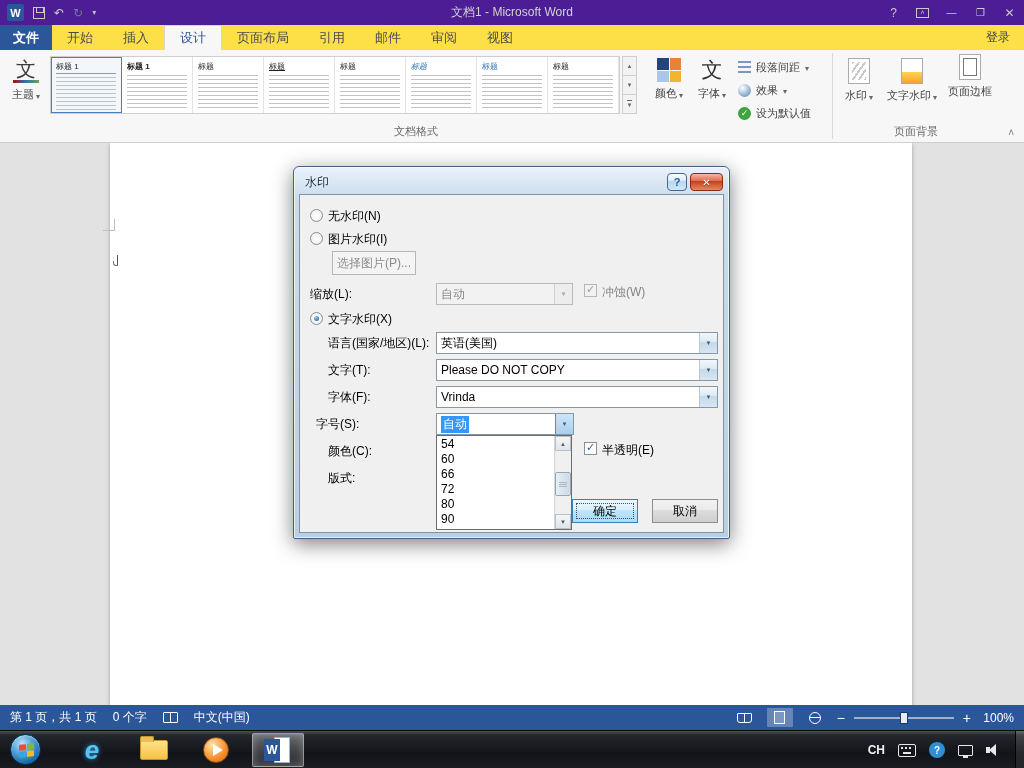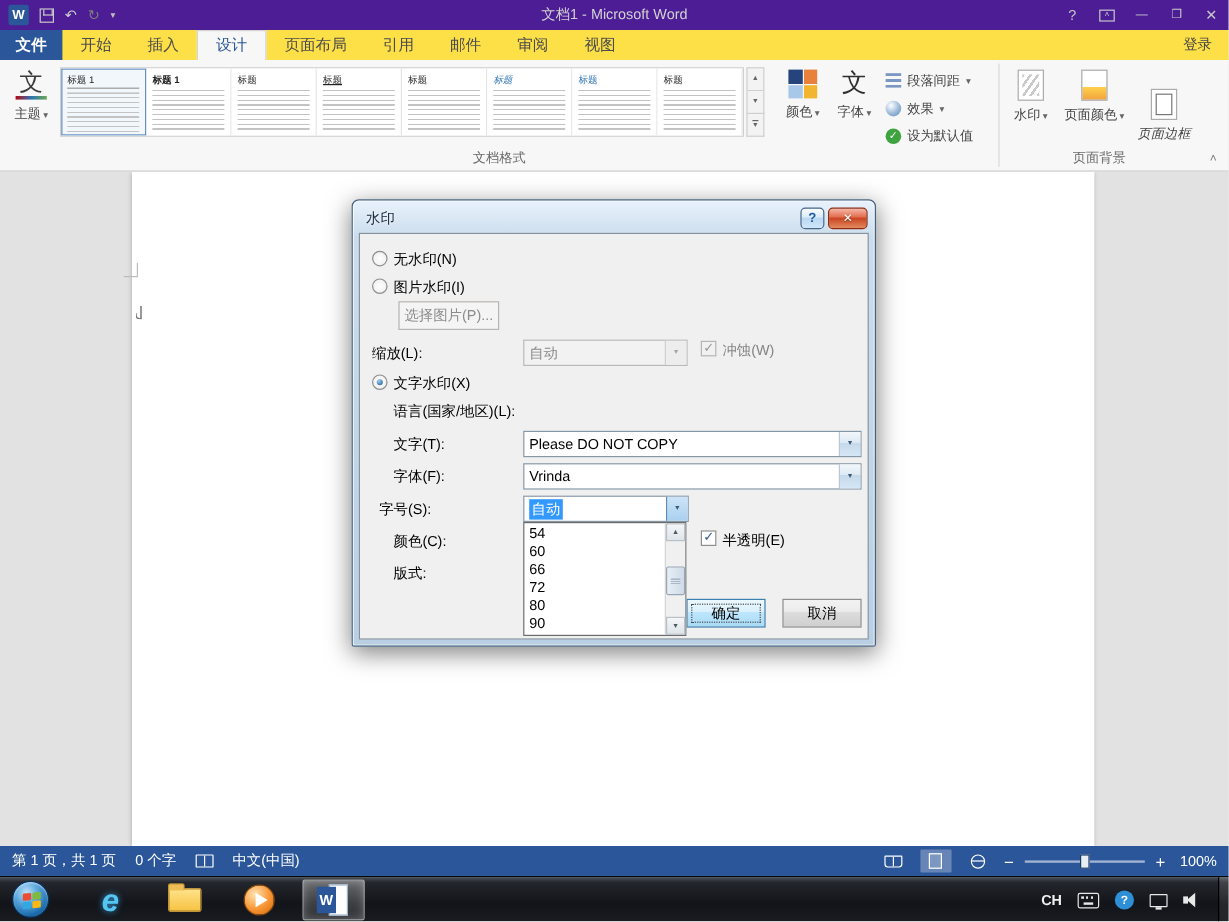--- a/index.html
+++ b/index.html
@@ -74,21 +74,21 @@
 .psp-icon{width:13px;height:12px;background:repeating-linear-gradient(to bottom,#7a97c2 0 2px,transparent 2px 5px);}
 .effects-icon{width:13px;height:13px;border-radius:50%;background:radial-gradient(circle at 35% 30%,#fff,#9ab8d8 55%,#5b87b5);}
 .default-icon{width:13px;height:13px;border-radius:50%;background:#3fa33f;color:#fff;font-size:9px;line-height:13px;text-align:center;}
 .default-icon::after{content:"✓";}
 .rib-sep{position:absolute;left:832px;top:3px;width:1px;height:86px;background:#d9d9d9;}
 .watermark-btn{left:838px;top:8px;width:42px;}
 .wm-icon{width:22px;height:26px;background:#fff;border:1px solid #ababab;position:relative;overflow:hidden;}
 .wm-icon::after{content:"";position:absolute;inset:3px;background:repeating-linear-gradient(-55deg,#c9c9c9 0 2px,transparent 2px 5px);}
 .pagecolor-btn{left:886px;top:8px;width:52px;}
 .pc-icon{width:22px;height:26px;border:1px solid #ababab;background:linear-gradient(#fff 55%,#ffd34d 55%,#f2a33c);}
-.pageborder-btn{left:942px;top:24px;width:56px;font-style:italic;}
+.pageborder-btn{left:942px;top:4px;width:56px;}
 .pb-icon{width:22px;height:26px;border:1px solid #ababab;background:#fff;position:relative;}
 .pb-icon::after{content:"";position:absolute;inset:3px;border:1px solid #777;}
 .grp1{position:absolute;left:6px;bottom:3px;width:820px;text-align:center;font-size:11px;color:#6a6a6a;}
 .grp2{position:absolute;left:834px;bottom:3px;width:164px;text-align:center;font-size:11px;color:#6a6a6a;}
 .collapse{position:absolute;right:10px;bottom:4px;font-size:10px;color:#777;}
 .collapse::after{content:"˄";}
 
 
 .docarea{position:absolute;top:143px;left:0;right:0;height:562px;background:#e2e2e2;}
 .page{position:absolute;left:110px;top:0;width:802px;height:562px;background:#fff;box-shadow:0 1px 4px rgba(0,0,0,0.3);}
@@ -324,21 +324,21 @@
     <div class="rbtn watermark-btn">
       <span class="wm-icon"></span>
       <span class="rlbl">
           <span>水印</span>
           <span class="dar"></span>
         </span>
     </div>
     <div class="rbtn pagecolor-btn">
       <span class="pc-icon"></span>
       <span class="rlbl">
-          <span>页面颜色</span>
+          <span>文字水印</span>
           <span class="dar"></span>
         </span>
     </div>
     <div class="rbtn pageborder-btn">
       <span class="pb-icon"></span>
       <span class="rlbl">
           <span>页面边框</span>
         </span>
     </div>
 
@@ -379,20 +379,24 @@
         <span class="cval">自动</span>
         <span class="carrow"></span>
       </div>
       <span class="checkbox checked disabled" style="left:284px;top:89px;"></span>
       <span class="dlabel dim" style="left:302px;top:90px;">冲蚀(W)</span>
 
       <span class="radio checked" style="left:10px;top:117px;"></span>
       <span class="dlabel" style="left:28px;top:117px;">文字水印(X)</span>
 
       <span class="dlabel" style="left:28px;top:141px;">语言(国家/地区)(L):</span>
+      <div class="combo" style="left:136px;top:137px;width:282px;">
+        <span class="cval">英语(美国)</span>
+        <span class="carrow"></span>
+      </div>
 
       <span class="dlabel" style="left:28px;top:168px;">文字(T):</span>
       <div class="combo" style="left:136px;top:164px;width:282px;">
         <span class="cval">Please DO NOT COPY</span>
         <span class="carrow"></span>
       </div>
 
       <span class="dlabel" style="left:28px;top:195px;text-align:center;">字体(F):</span>
       <div class="combo" style="left:136px;top:191px;width:282px;">
         <span class="cval">Vrinda</span>

